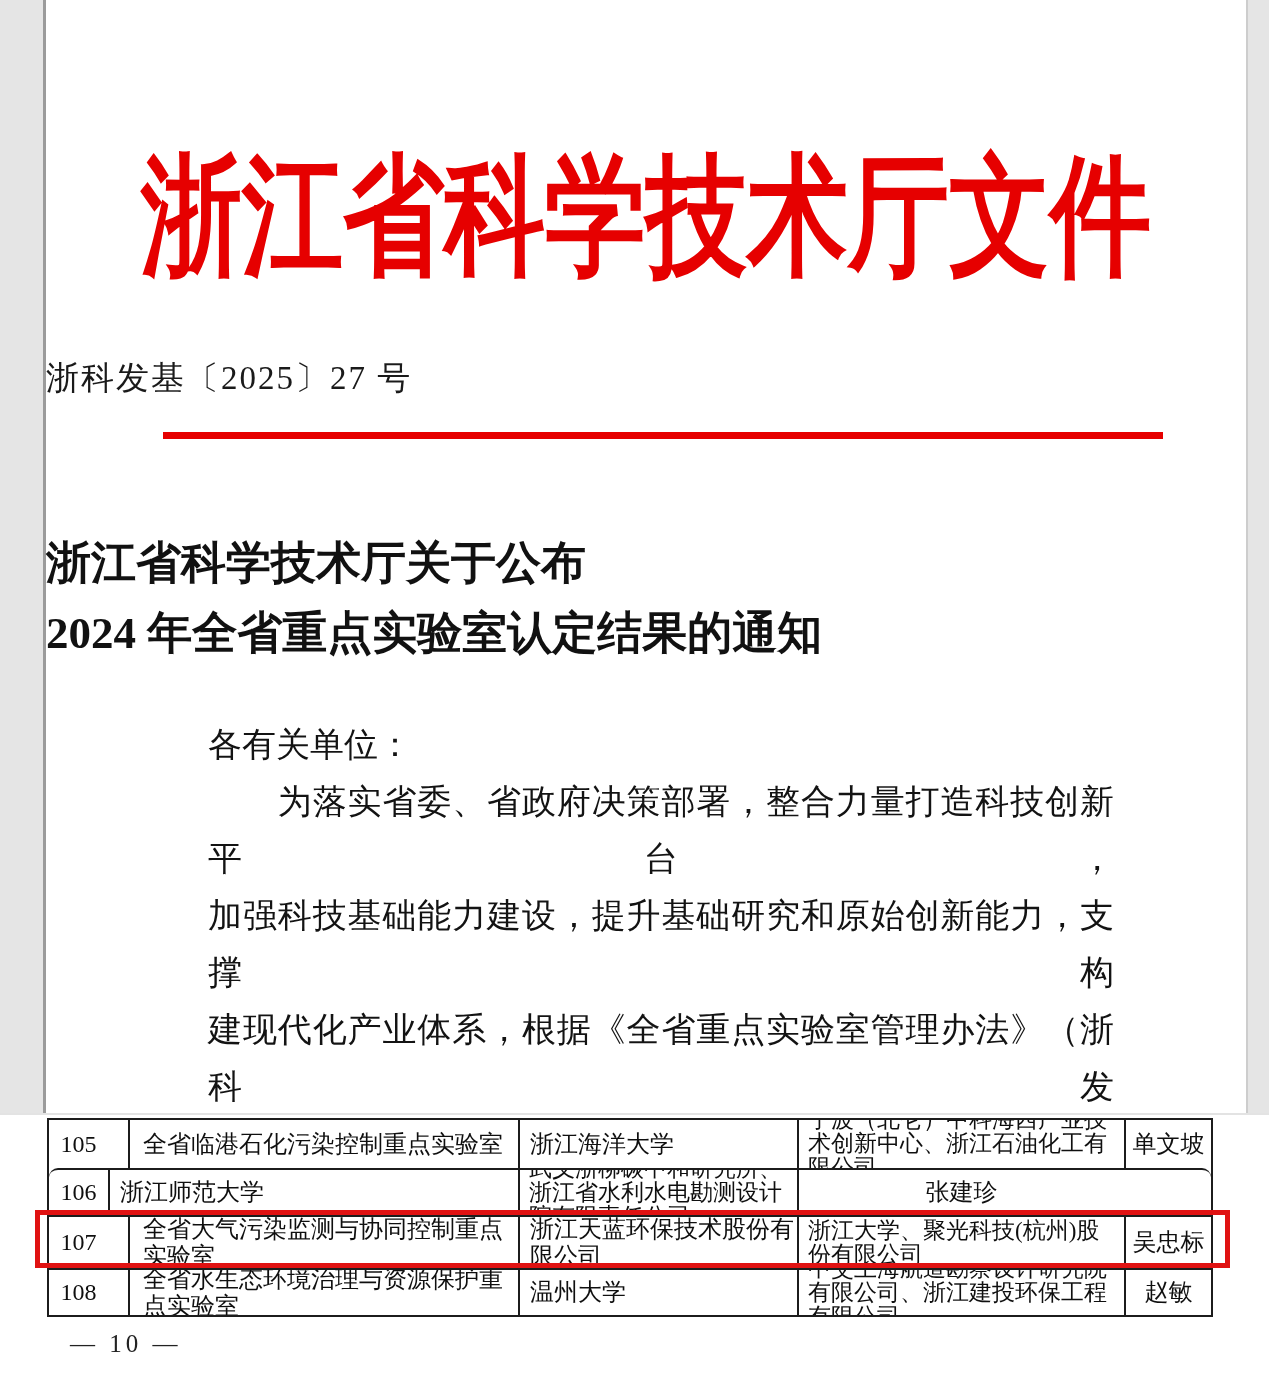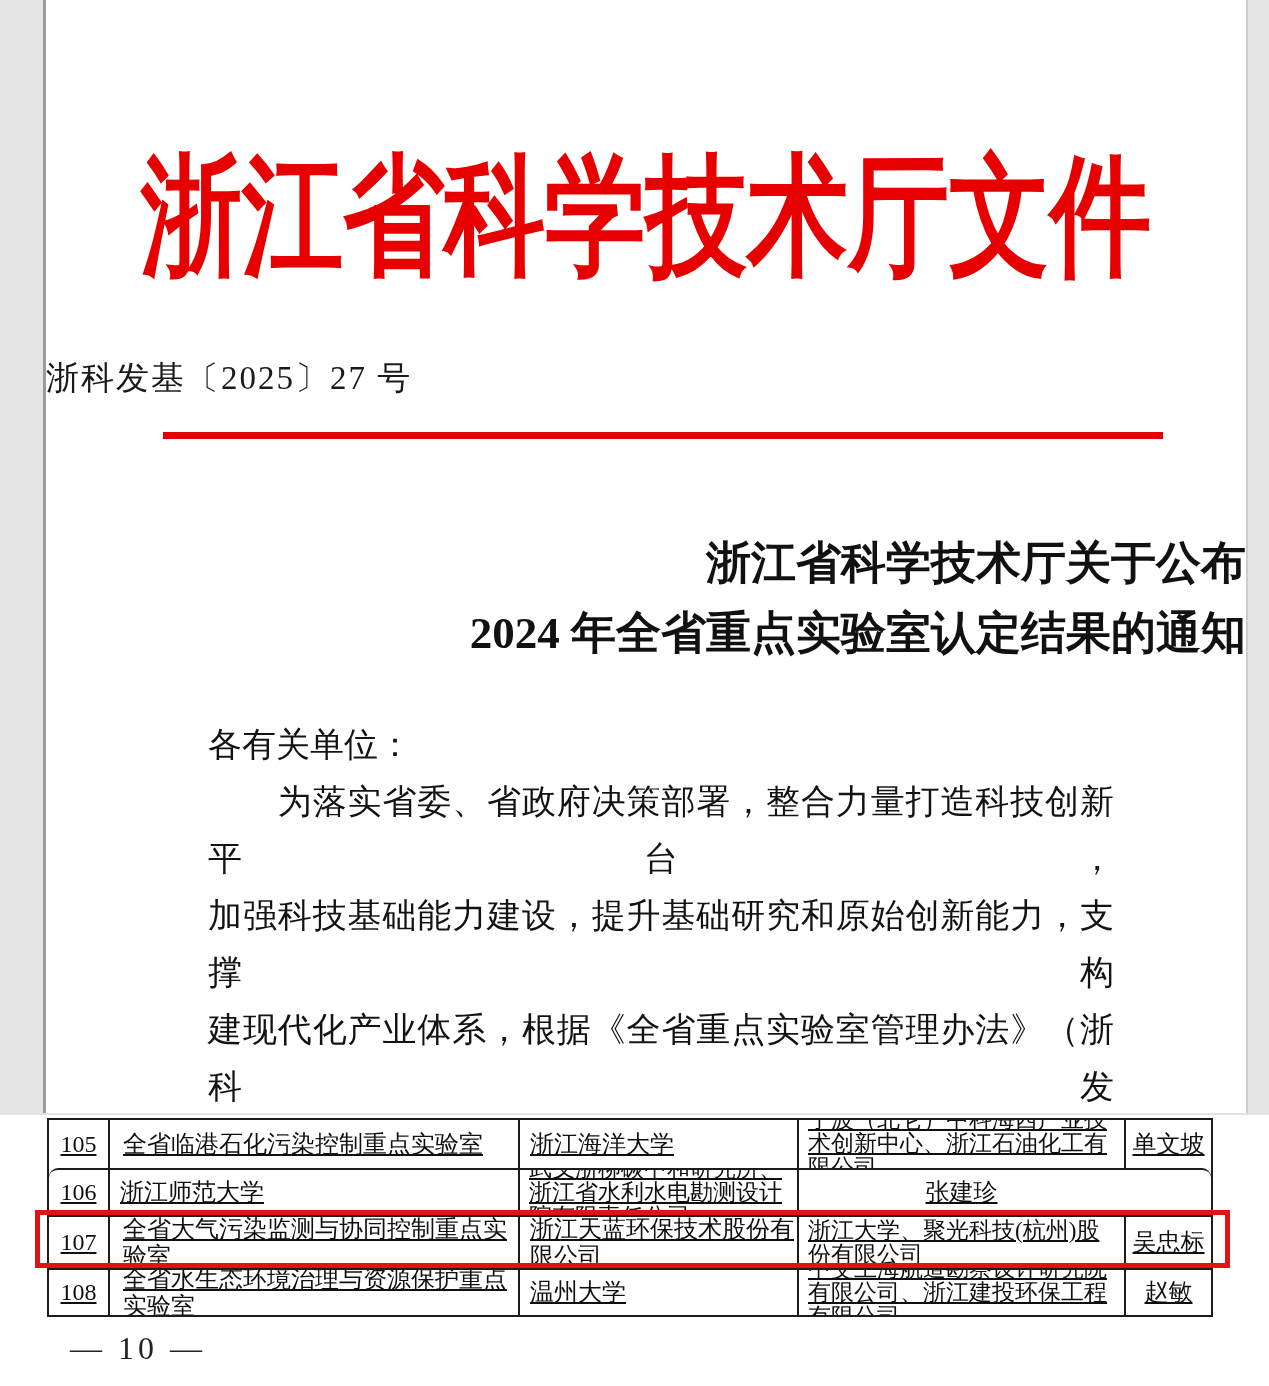--- a/index.html
+++ b/index.html
@@ -17,50 +17,50 @@
   .page{position:absolute;left:43px;top:0;width:1205px;height:1113px;background:#fff;
         border-left:3px solid #9b9b9b;border-right:2px solid #cdcdcd;}
 
   .header-title{position:absolute;left:0;top:152px;width:100%;text-align:center;
         font-size:101px;font-weight:bold;line-height:1;color:var(--accent-red,#e60000);
         transform:scaleY(1.3);transform-origin:50% 0;white-space:nowrap;}
   .doc-number{position:absolute;left:0;top:356px;width:100%;text-align:left;
         font-size:33px;color:#1a1a1a;letter-spacing:2px;}
   .red-rule{position:absolute;left:117px;top:432px;width:1000px;height:7px;
         background:var(--accent-red,#e60000);}
-  .notice-title{position:absolute;left:0;width:100%;text-align:right;
+  .notice-title{position:absolute;left:0;width:100%;text-align:left;
         font-size:45px;font-weight:bold;color:#111;white-space:nowrap;}
   .notice-title.l1{top:533px;}
   .notice-title.l2{top:603px;}
 
   .body-text{position:absolute;left:162px;top:716px;width:906px;}
   .body-text .line{font-size:34px;line-height:57px;color:#131313;}
   .body-text .line.justify{text-align:justify;text-align-last:justify;}
 
   
   .bottom-section{position:absolute;left:0;top:1113px;width:1269px;height:273px;background:#fff;
         border-top:2px solid #e3e3e3;}
   .results-table{position:absolute;left:47px;top:3px;width:1166px;border:2px solid #1c1c1c;}
   .t-row{display:grid;grid-template-columns:59px 410px 279px 327px 87px;}
   .t-row + .t-row{border-top:2px solid #1c1c1c;}
   .t-row.r0{height:48px;}
   .t-row.r1{height:47px;border-radius:9px;}
   .t-row.r2{height:53px;}
   .t-row.r3{height:47px;}
-  .cell{display:flex;align-items:center;font-size:24px;line-height:1.1;color:#0f0f0f;overflow:hidden;text-decoration:underline;}
+  .cell{display:flex;align-items:center;font-size:24px;line-height:1.1;color:#0f0f0f;overflow:hidden;}
   .cell + .cell{border-left:2px solid #1c1c1c;}
   .cell.num,.cell.director{justify-content:center;text-align:center;}
-  .cell.lab{padding-left:13px;}
+  .cell.lab{padding-left:13px;margin-left:20px;}
   .cell.org{padding-left:10px;}
   .cell.partners{font-size:23px;line-height:24px;padding:1px 4px 1px 9px;}
 
   .highlight-box{position:absolute;left:35px;top:95px;width:1195px;height:58px;
         border:5px solid var(--highlight-box-red,#e01212);pointer-events:none;}
 
-  .page-num{position:absolute;left:70px;top:215px;font-size:32px;letter-spacing:4px;color:#222;white-space:nowrap;}
+  .page-num{position:absolute;left:70px;top:215px;font-size:25px;letter-spacing:4px;color:#222;white-space:nowrap;}
 </style>
 </head>
 <body>
 
 <div class="stage">
 
   <div class="top-section">
     <div class="page">
 
       <div class="header-title">浙江省科学技术厅文件</div>

